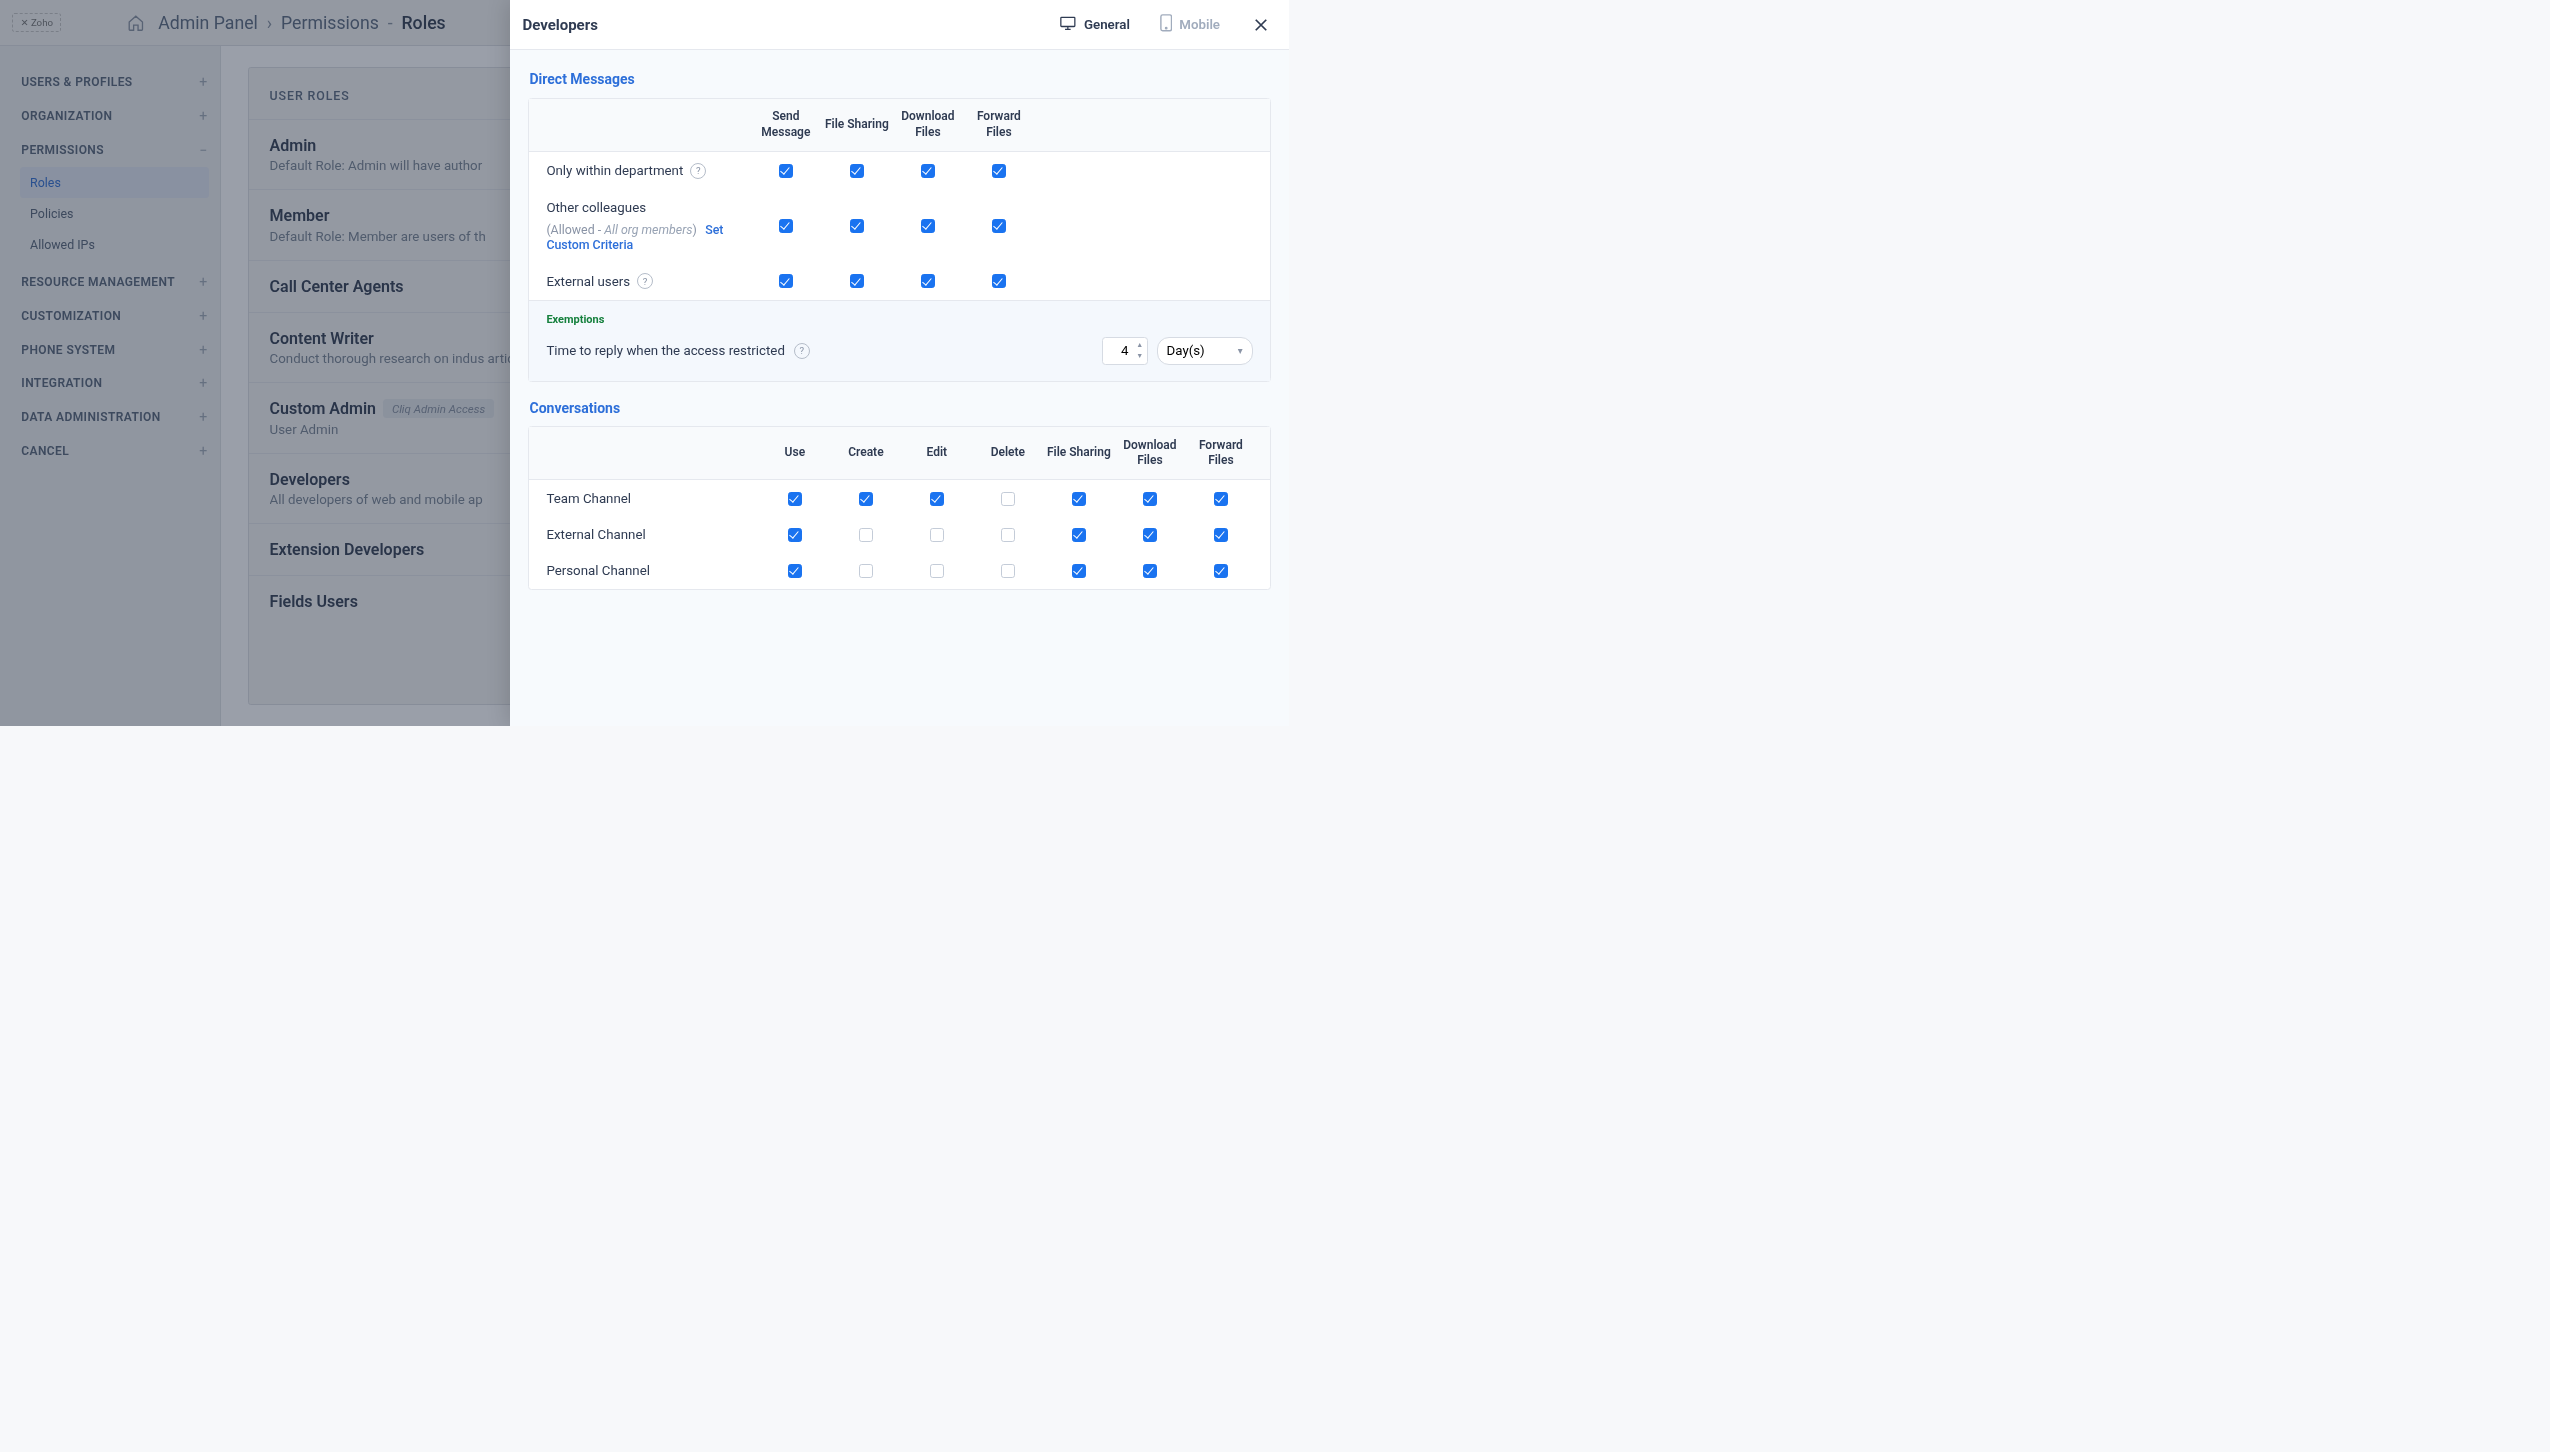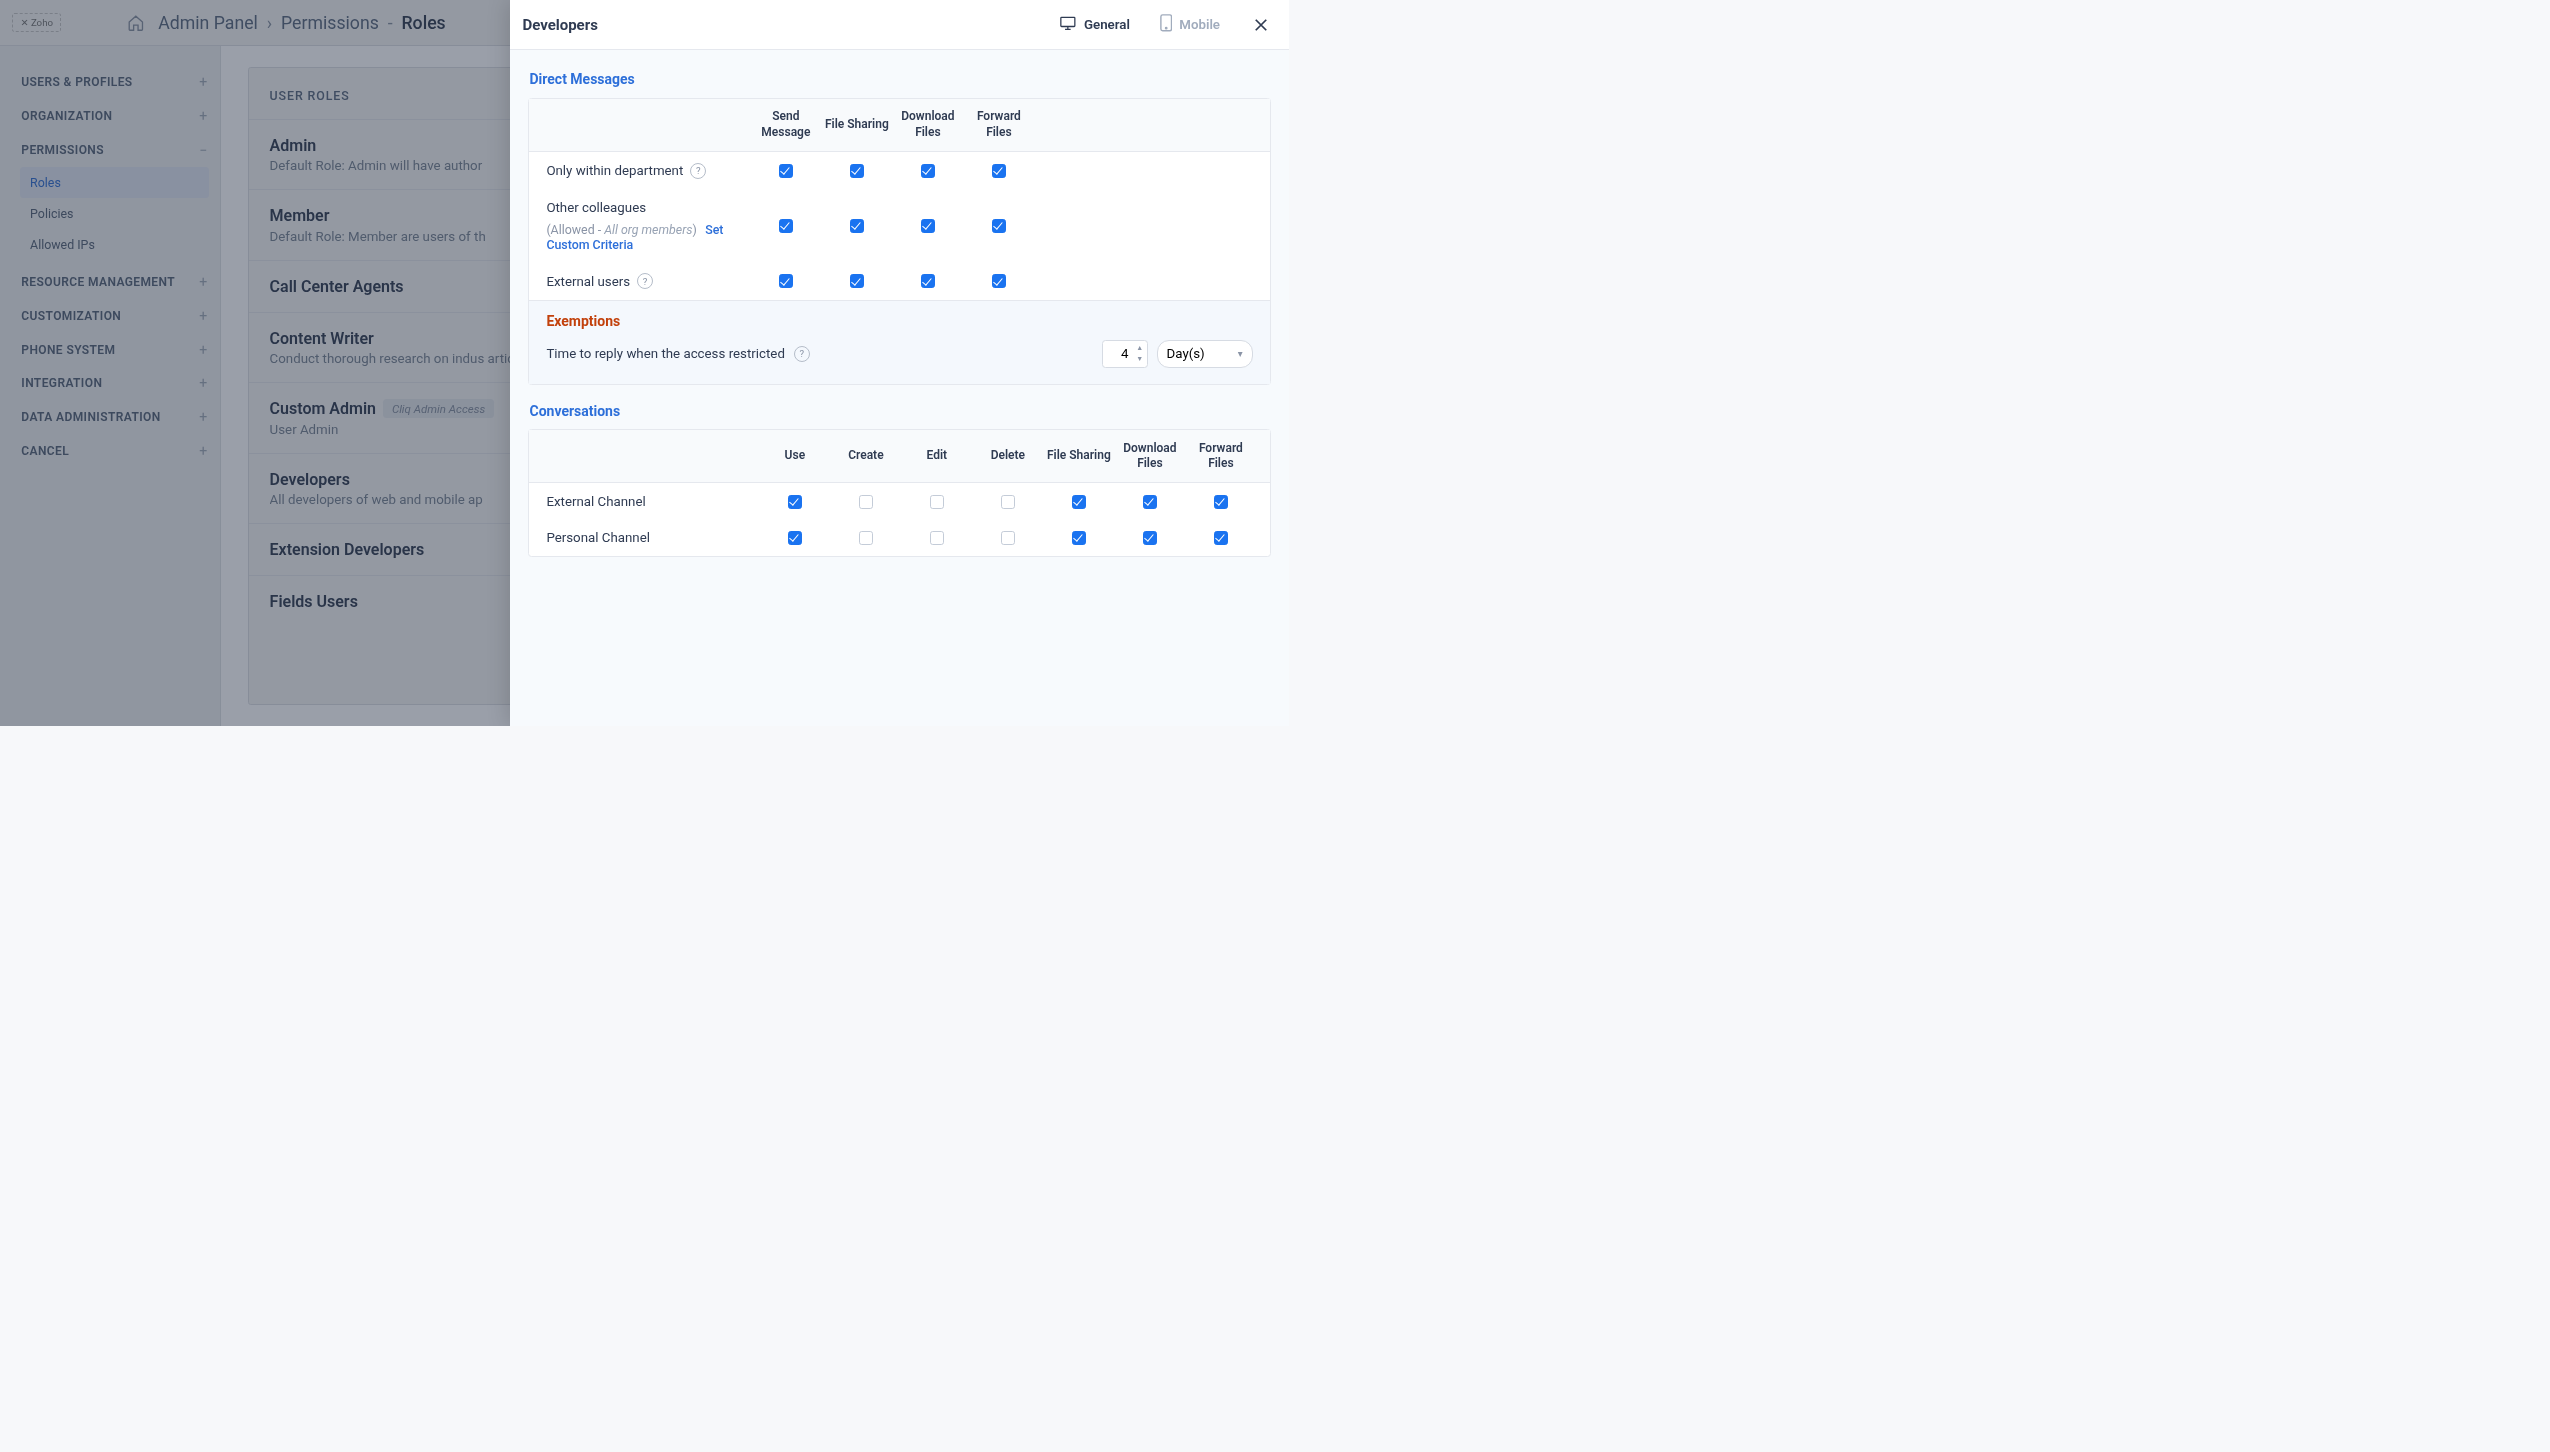--- a/index.html
+++ b/index.html
@@ -263,21 +263,21 @@
     width: 8px; height: 4.4px;
     border: 1.8px solid #fff;
     border-top: none; border-right: none;
     transform: rotate(-50deg) translate(0.4px,-0.9px);
   }
   .exemption {
     background: #f4f8fd;
     border-top: 0.9px solid #e5e8ee;
     padding: 12.4px 17.7px 16px;
   }
-  .ex-title { font-size: 14px; font-weight: 700; color:#c2410c; margin-bottom: 10.6px;}
+  .ex-title { font-size: 11px; font-weight: 700; color:#15803d; margin-bottom: 10.6px;}
   .ex-row { display:flex; align-items:center; gap:8.9px; }
   .ex-row .lbl { font-size: 13.3px; color:#2f3b52; display:flex; align-items:center; gap:8.9px; }
   .ex-row .spacer { flex:1; }
   .numin {
     width: 46px; height: 28px;
     background:#fff; border:0.9px solid #d6dbe3; border-radius:3.5px;
     text-align:center; font-size:13.3px;
     position: relative;
   }
   .numin .caret {
@@ -518,20 +518,44 @@
         <div class="th">Use</div>
         <div class="th">Create</div>
         <div class="th">Edit</div>
         <div class="th">Delete</div>
         <div class="th">File Sharing</div>
         <div class="th">Download Files</div>
         <div class="th">Forward Files</div>
       </div>
       <div id="conv-rows">
           <div class="tbl-row conv-grid">
+            <div class="row-label">Team Channel</div>
+            <div class="chk">
+              <div class="cbox checked"></div>
+            </div>
+            <div class="chk">
+              <div class="cbox checked"></div>
+            </div>
+            <div class="chk">
+              <div class="cbox checked"></div>
+            </div>
+            <div class="chk">
+              <div class="cbox"></div>
+            </div>
+            <div class="chk">
+              <div class="cbox checked"></div>
+            </div>
+            <div class="chk">
+              <div class="cbox checked"></div>
+            </div>
+            <div class="chk">
+              <div class="cbox checked"></div>
+            </div>
+          </div>
+          <div class="tbl-row conv-grid">
             <div class="row-label">External Channel</div>
             <div class="chk">
               <div class="cbox checked"></div>
             </div>
             <div class="chk">
               <div class="cbox"></div>
             </div>
             <div class="chk">
               <div class="cbox"></div>
             </div>

